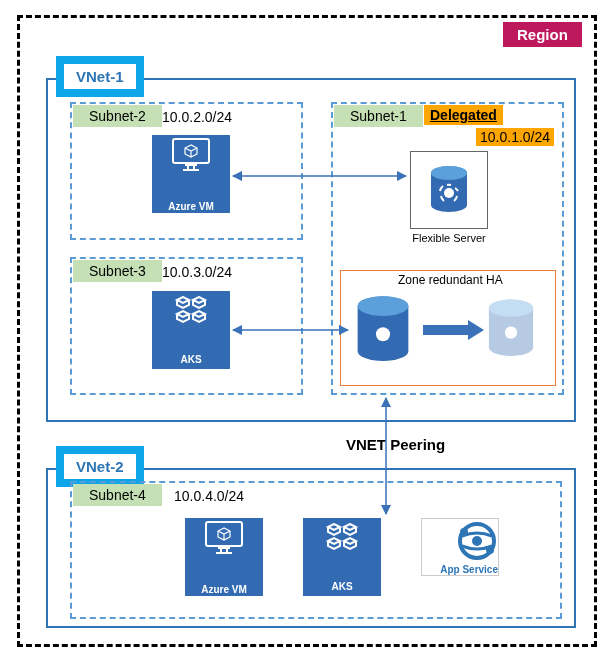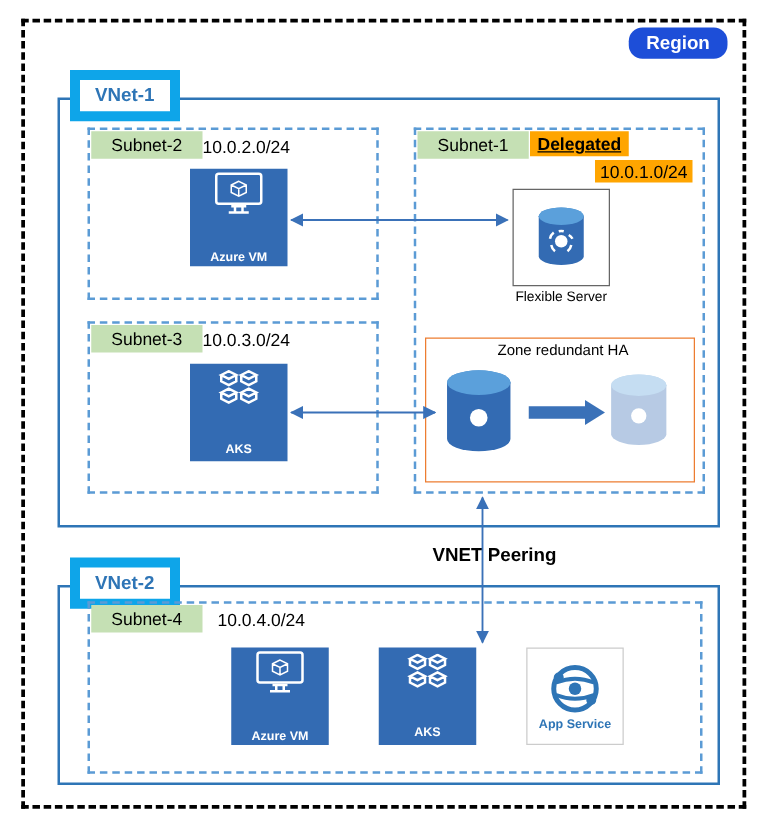--- a/index.html
+++ b/index.html
@@ -13,26 +13,25 @@
     width: 615px;
     height: 656px;
   }
   .region-box {
     position: absolute;
     border: 3px dashed #000;
     box-sizing: border-box;
   }
   .region-label {
     position: absolute;
-    background: #1d4ed8;
+    background: #be185d;
     color: #fff;
     font-weight: bold;
     padding: 4px 14px;
     font-size: 15px;
-    border-radius: 11px;
   }
   .vnet-box {
     position: absolute;
     border: 2px solid #2E75B6;
     box-sizing: border-box;
   }
   .vnet-label {
     position: absolute;
     background: #fff;
     border: 8px solid #0ea5e9;
@@ -232,21 +231,21 @@
       <g fill="none" stroke="#fff" stroke-width="2">
         <path d="M8 4 l6 -3 l6 3 l-6 3 z M8 4 v5 l6 3 l6 -3 v-5"></path>
         <path d="M24 4 l6 -3 l6 3 l-6 3 z M24 4 v5 l6 3 l6 -3 v-5"></path>
         <path d="M8 18 l6 -3 l6 3 l-6 3 z M8 18 v5 l6 3 l6 -3 v-5"></path>
         <path d="M24 18 l6 -3 l6 3 l-6 3 z M24 18 v5 l6 3 l6 -3 v-5"></path>
       </g>
     </svg>
     <span style="margin-top:4px;">AKS</span>
   </div>
 
-  <div class="app-service-box" style="left:421px; top:518px; width:78px; height:78px;">
+  <div class="app-service-box" style="left:421px; top:518px; width:78px; height:58px;align-items:flex-end;">
     <svg width="42" height="42" viewBox="0 0 42 42">
       <circle cx="21" cy="21" r="17" fill="none" stroke="#2E75B6" stroke-width="4"></circle>
       <path d="M6 16 Q21 10 36 16 M6 26 Q21 32 36 26" stroke="#2E75B6" stroke-width="3" fill="none"></path>
       <circle cx="21" cy="21" r="5" fill="#2E75B6"></circle>
       <circle cx="8" cy="12" r="4" fill="#2E75B6"></circle>
       <circle cx="34" cy="30" r="4" fill="#2E75B6"></circle>
     </svg>
     <span class="app-service-label">App Service</span>
   </div>
 

